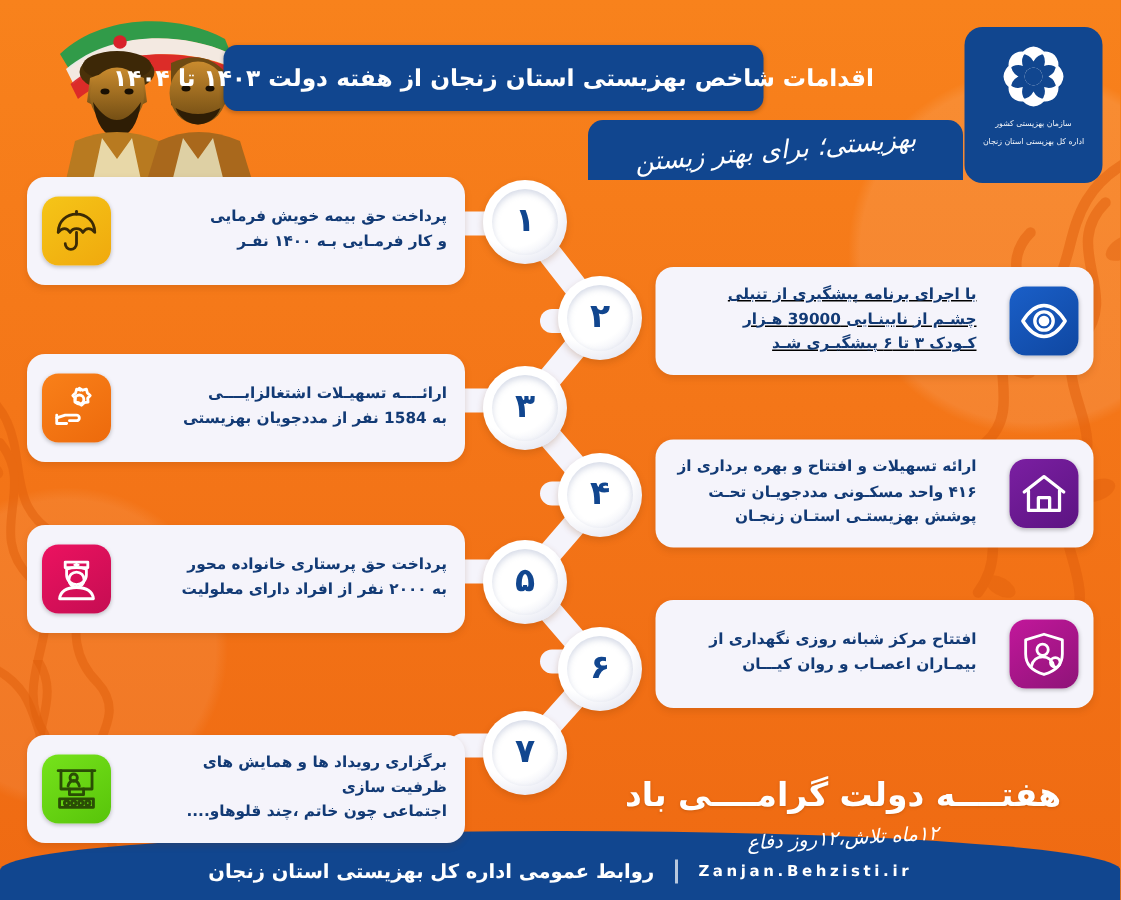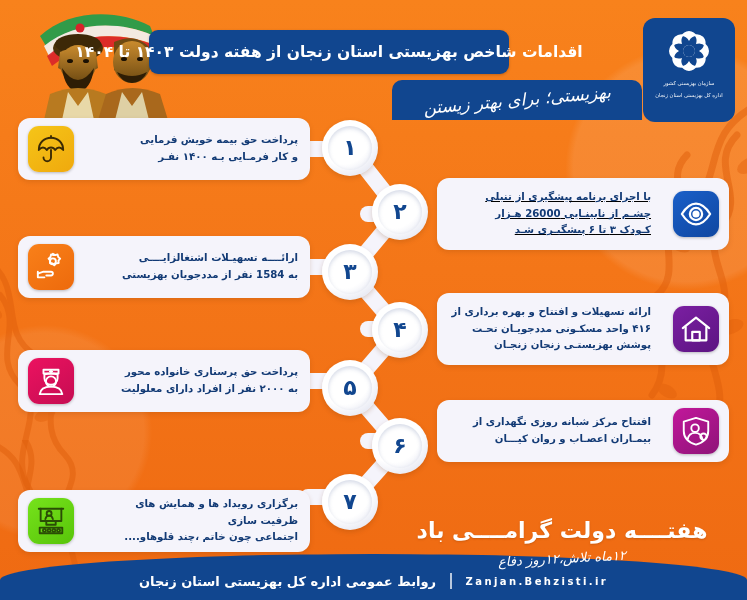--- a/index.html
+++ b/index.html
@@ -92,21 +92,21 @@
     color:#11468f; font-size:22px; font-weight:bold;
     font-family:"DejaVu Sans",sans-serif; line-height:1;
   }
   .node::after{
     content:""; position:absolute; inset:6px; border-radius:50%;
     box-shadow:inset 0 2px 4px rgba(160,170,200,.45);
   }
 
   
   .card{
-    position:absolute; height:62px;
+    position:absolute; height:72px;
     background:#f5f4fb;
     border-radius:12px;
     display:flex; align-items:center;
     box-shadow:0 2px 5px rgba(120,55,5,.18);
     z-index:4;
   }
   .card.tall{ height:72px; }
   .card.left { left:18px;  width:292px; }
   .card.right{ right:18px; width:292px; flex-direction:row-reverse; }
 
@@ -318,21 +318,21 @@
         </div>
       </div>
       <div class="link" style="left: 360px; width: 34px; top: 206px;"></div>
       <div class="link" style="left: 400px; top: 204px; width: 78.1025px; transform-origin: 0px 50%; transform: rotate(129.806deg);"></div>
       <div class="node" style="left: 372px; top: 184px;">
         <span class="nx">۲</span>
       </div>
       <div class="card right tall" style="top: 178px; text-decoration: underline;">
         <div class="txt">
           <div>با اجرای برنامه پیشگیری از تنبلی</div>
-          <div>چشـم از نابینـایی 26000 هـزار</div>
+          <div>چشـم از نابینـایی 39000 هـزار</div>
           <div>کـودک ۳ تا ۶ پیشگیـری شـد</div>
         </div>
         <div class="ic" style="background: linear-gradient(145deg, rgb(26, 95, 200), rgb(15, 71, 161));">
           <svg width="32" height="32" viewBox="0 0 34 34" fill="none" stroke="#ffffff" stroke-width="2.4" stroke-linecap="round" stroke-linejoin="round">
         <path d="M2 17 C7 9 12 6 17 6 C22 6 27 9 32 17 C27 25 22 28 17 28 C12 28 7 25 2 17Z"></path>
         <circle cx="17" cy="17" r="6.5"></circle>
             <circle cx="17" cy="17" r="2.6" fill="#ffffff"></circle>
           </svg>
         </div>
       </div>
@@ -359,21 +359,21 @@
       </div>
       <div class="link" style="left: 360px; width: 34px; top: 321px;"></div>
       <div class="link" style="left: 400px; top: 322px; width: 76.5768px; transform-origin: 0px 50%; transform: rotate(130.764deg);"></div>
       <div class="node" style="left: 372px; top: 302px;">
         <span class="nx">۴</span>
       </div>
       <div class="card right tall" style="top: 293px;">
         <div class="txt">
           <div>ارائه تسهیلات و افتتاح و بهره برداری از</div>
           <div>۴۱۶ واحد مسکـونی مددجویـان تحـت</div>
-          <div>پوشش بهزیستـی زنجان زنجـان</div>
+          <div>پوشش بهزیستـی استـان زنجـان</div>
         </div>
         <div class="ic" style="background: linear-gradient(145deg, rgb(123, 31, 162), rgb(92, 20, 130));">
           <svg width="32" height="32" viewBox="0 0 34 34" fill="none" stroke="#ffffff" stroke-width="2.3" stroke-linecap="round" stroke-linejoin="round">
         <path d="M3 16 L17 5 L31 16"></path>
             <path d="M6 15 L6 29 L28 29 L28 15"></path>
         <rect x="13" y="20" width="8" height="9"></rect>
           </svg>
         </div>
       </div>
       <div class="link" style="left: 300px; width: 34px; top: 373px;"></div>

